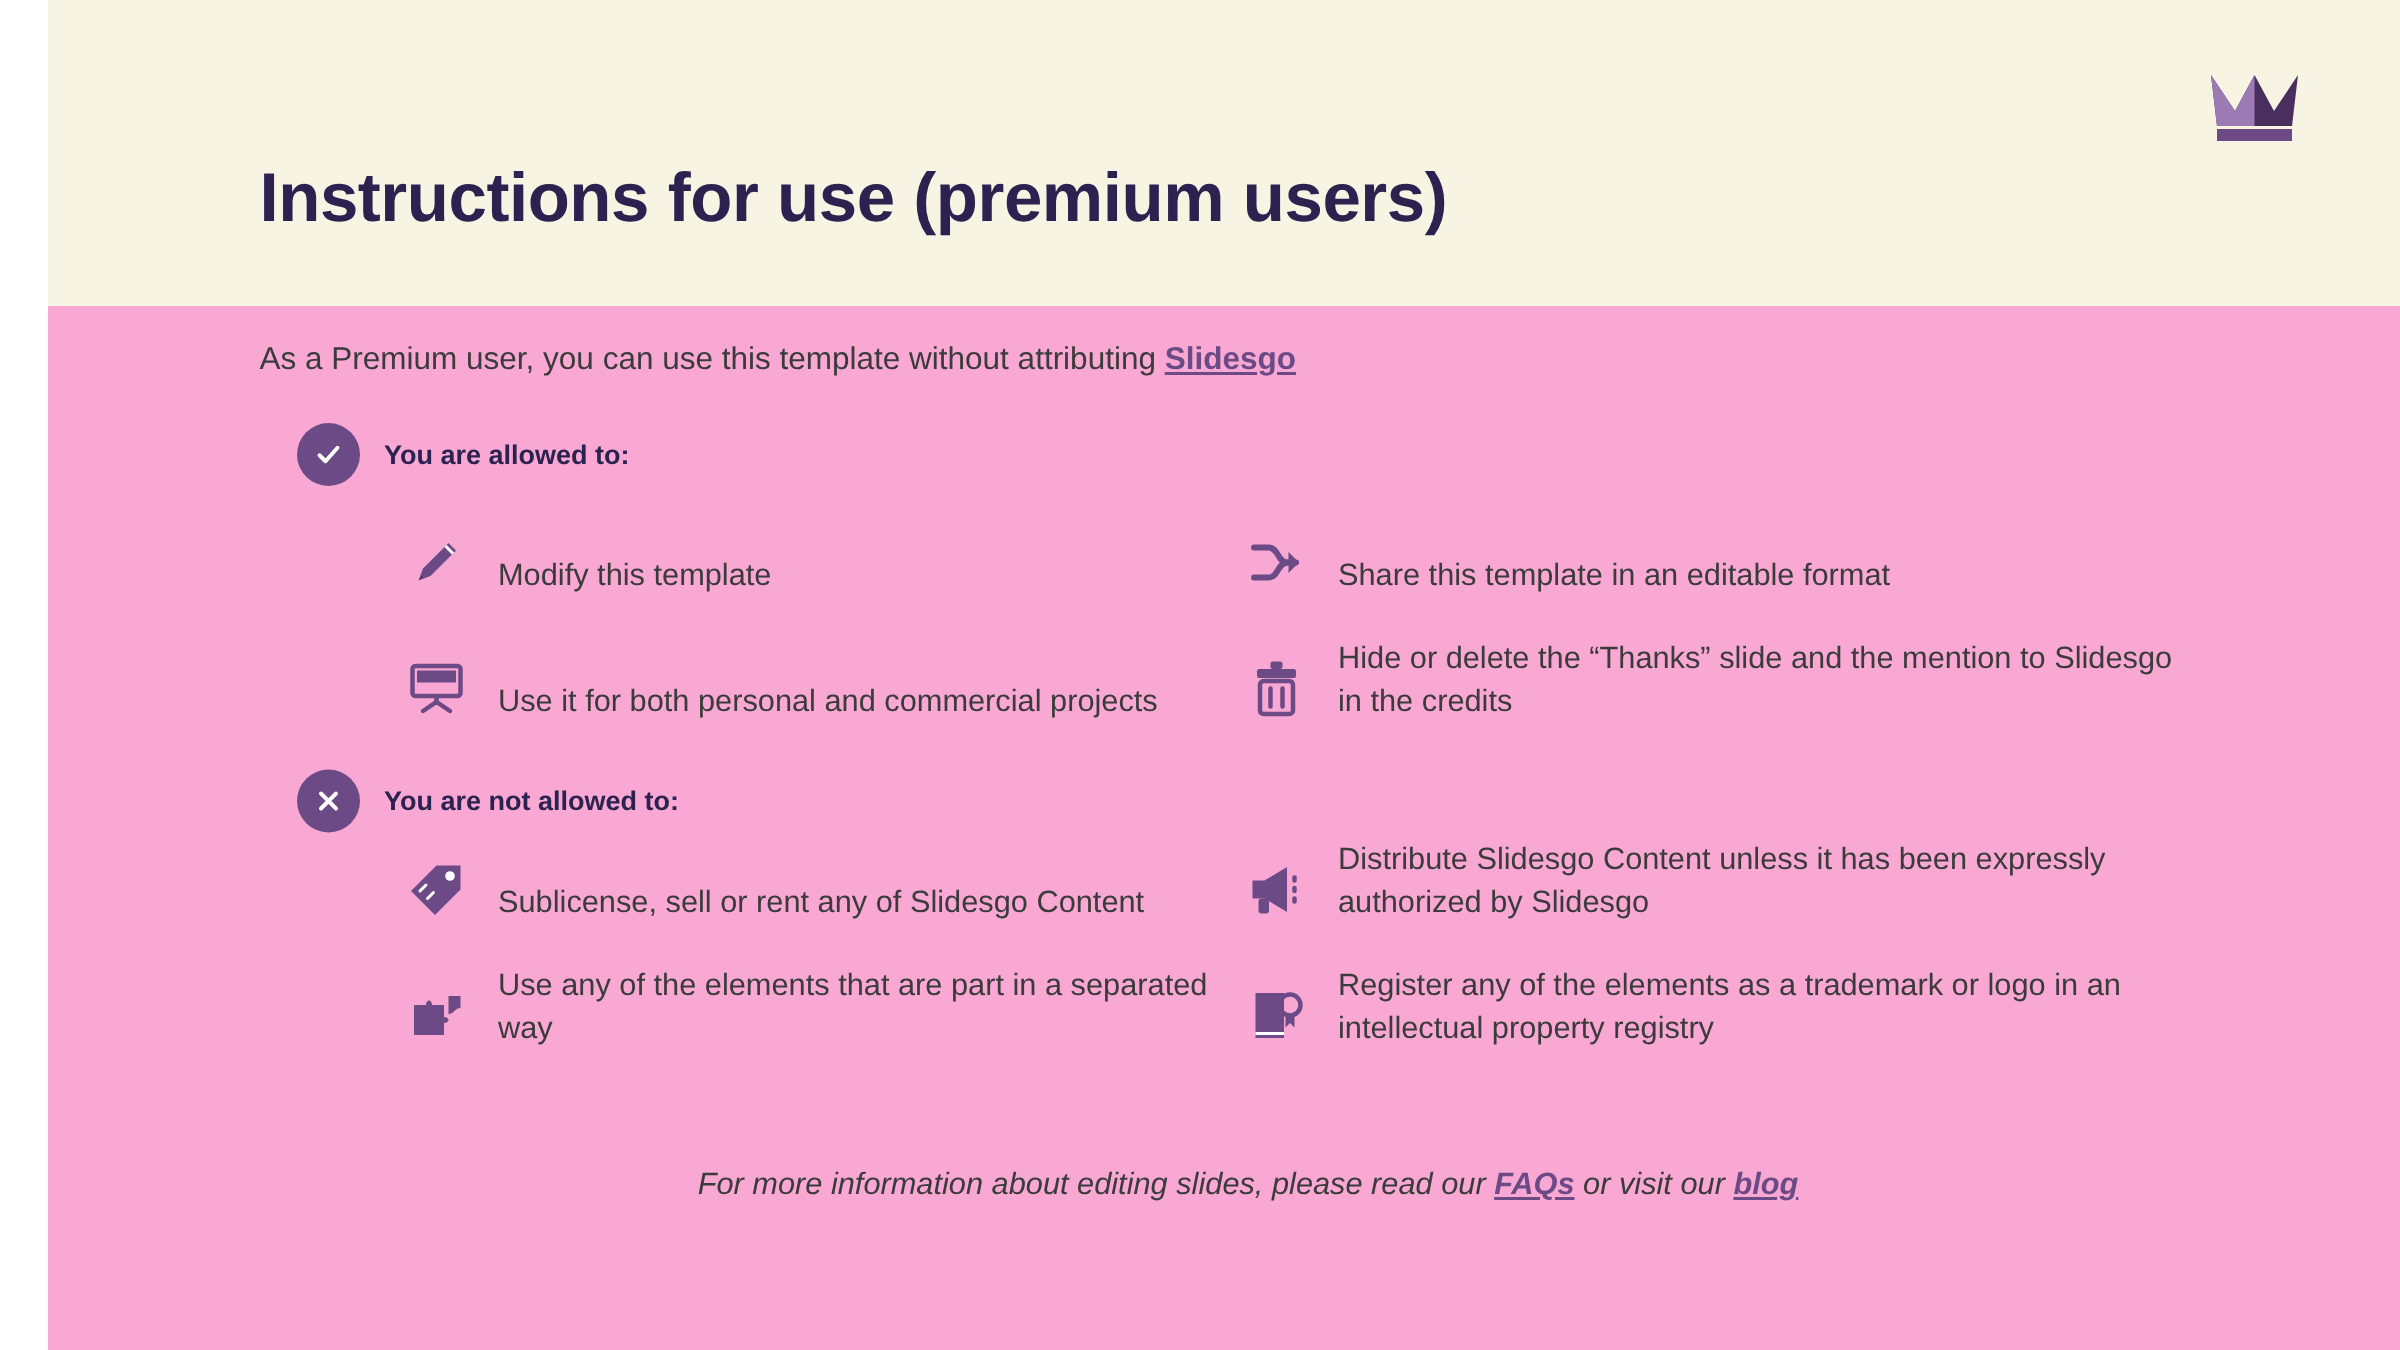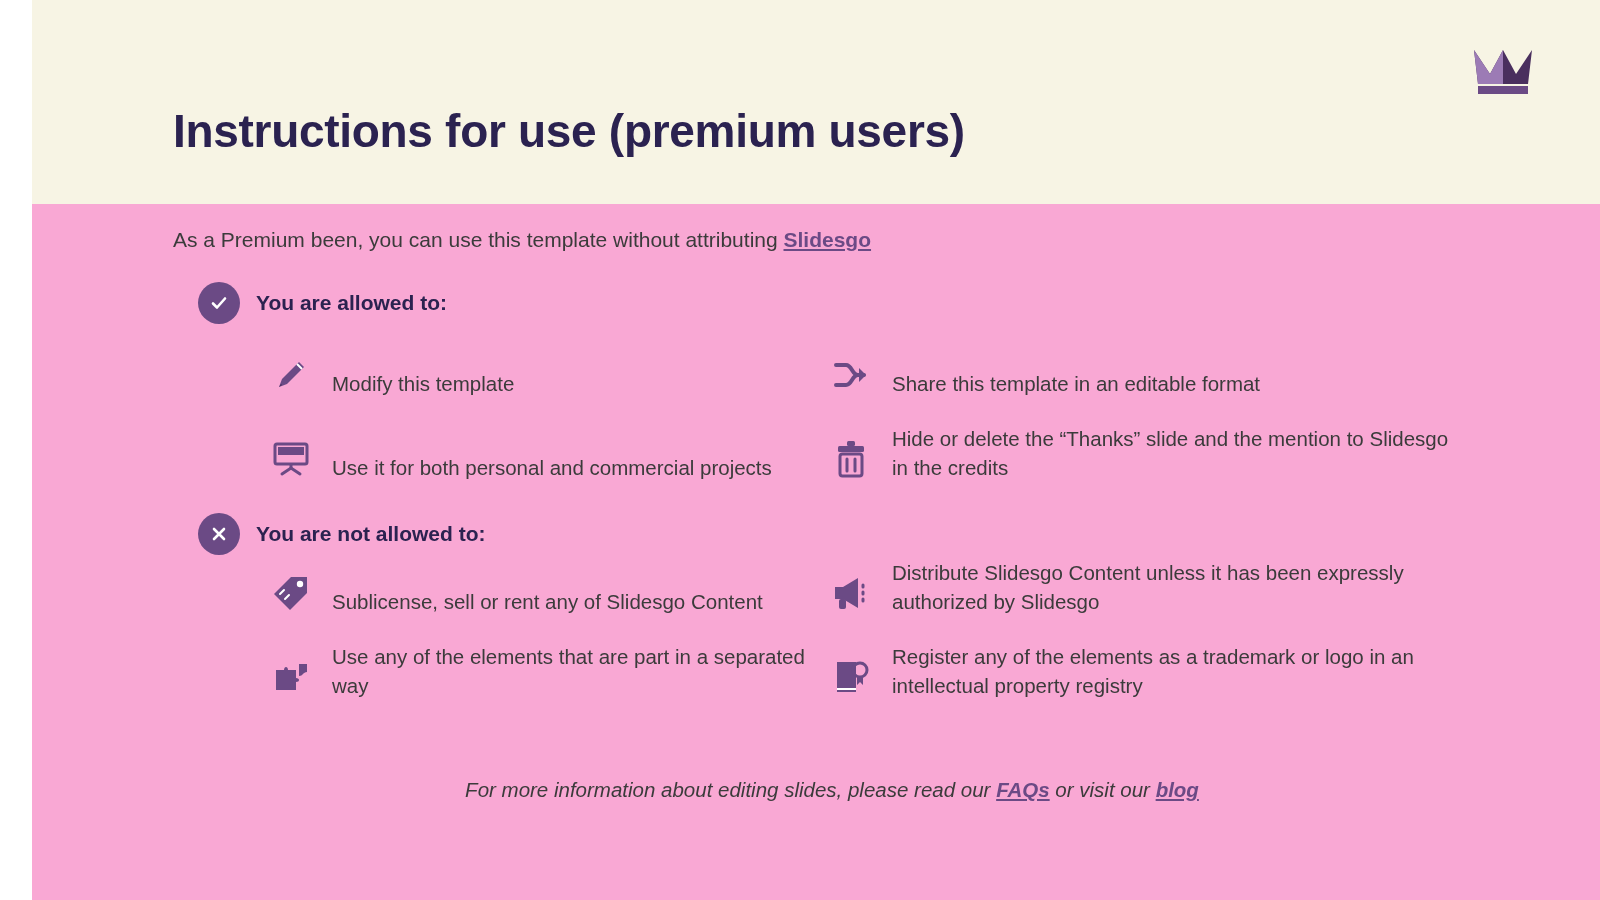--- a/index.html
+++ b/index.html
@@ -61,21 +61,21 @@
   .badge {
     width: 42px; height: 42px;
     border-radius: 50%;
     background: #6b4a85;
     display: flex;
     align-items: center;
     justify-content: center;
     flex: 0 0 auto;
   }
   .section-title {
-    font-size: 21px;
+    font-size: 18px;
     font-weight: bold;
     color: #2b2250;
   }
   .grid {
     position: absolute;
     left: 236px;
     width: 1270px;
     display: grid;
     grid-template-columns: 560px 640px;
     row-gap: 22px;
@@ -128,21 +128,21 @@
     <svg width="62" height="52" viewBox="0 0 62 52">
       <path d="M2 6 L18 30 L31 6 L44 30 L60 6 L56 40 L6 40 Z" fill="#4a2f5e"></path>
       <path d="M2 6 L18 30 L31 6 L31 40 L6 40 Z" fill="#9c7bb5"></path>
       <rect x="6" y="42" width="50" height="8" fill="#6b4a85"></rect>
     </svg>
   </div>
 
   <h1 class="title">Instructions for use (premium users)</h1>
 
   <div class="intro">
-    <span>As a Premium been, you can use this template without attributing </span><a href="#">Slidesgo</a>
+    <span>As a Premium user, you can use this template without attributing </span><a href="#">Slidesgo</a>
   </div>
 
   <div class="section allowed">
     <div class="section-head">
       <div class="badge">
         <svg width="22" height="22" viewBox="0 0 22 22">
           <path d="M5 11.5 L9 15.5 L17 6.5" stroke="#ffffff" stroke-width="2.6" fill="none" stroke-linecap="round" stroke-linejoin="round"></path>
         </svg>
       </div>
       <div class="section-title">You are allowed to:</div>

